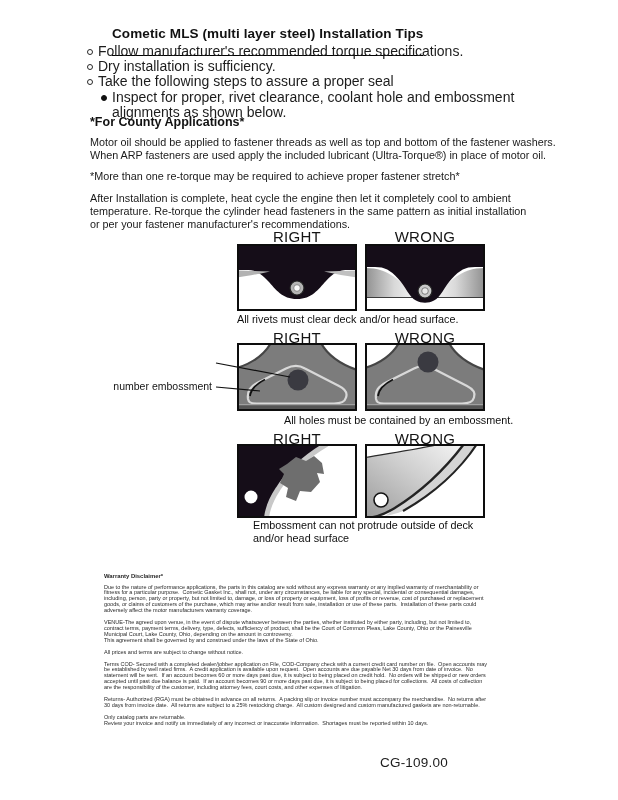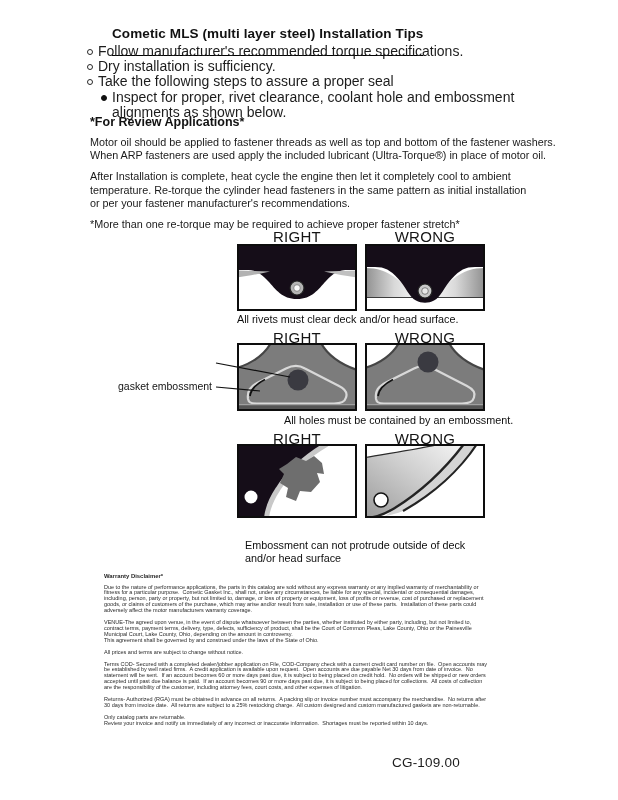--- a/index.html
+++ b/index.html
@@ -58,27 +58,27 @@
       <span class="mk"></span>
       <span>Take the following steps to assure a proper seal</span>
     </div>
     <div class="bullet sub">
       <span class="mk"></span>
       <span>Inspect for proper, rivet clearance, coolant hole and embossment alignments as shown below.</span>
     </div>
   </div>
 
   <div class="abs diesel" style="left:90px;top:115px;">
-    <h2>*For Review Applications*</h2>
+    <h2>*For County Applications*</h2>
     <p>Motor oil should be applied to fastener threads as well as top and bottom of the fastener washers.
 When ARP fasteners are used apply the included lubricant (Ultra-Torque®) in place of motor oil.</p>
+    <p>*More than one re-torque may be required to achieve proper fastener stretch*</p>
     <p>After Installation is complete, heat cycle the engine then let it completely cool to ambient
 temperature. Re-torque the cylinder head fasteners in the same pattern as initial installation
 or per your fastener manufacturer's recommendations.</p>
-    <p>*More than one re-torque may be required to achieve proper fastener stretch*</p>
   </div>
 
   <div class="abs rw-label" style="left:237px;top:228px;">RIGHT</div>
   <div class="abs rw-label" style="left:365px;top:228px;">WRONG</div>
 
   <svg class="abs panel" style="left:237px;top:244px;" width="120" height="67" viewBox="0 0 120 67">
     <rect x="0" y="0" width="120" height="67" fill="#ffffff"></rect>
     <path d="M0 0 H120 V26 H112 C101 26 97 28.5 89 37 C81 45.5 75 55 60 55 C45 55 39 45.5 31 37 C23 28.5 19 26 8 26 H0 Z" fill="#150d18"></path>
     <path d="M0 26.5 L33 27.5 C22 30 10 32 0 33.5 Z" fill="#b2b2b2"></path>
     <path d="M120 26.5 L87 27.5 C98 30 110 32 120 33.5 Z" fill="#c0c0c0"></path>
@@ -108,21 +108,21 @@
     <circle cx="60" cy="47" r="7" fill="#c9c9c9" stroke="#222" stroke-width="1.2"></circle>
     <circle cx="60" cy="47" r="3.3" fill="#e8e8e8" stroke="#666" stroke-width="0.8"></circle>
     <rect x="1" y="1" width="118" height="65" fill="none" stroke="#0d0d0d" stroke-width="2"></rect>
   </svg>
 
   <div class="abs caption" style="left:237px;top:313px;">All rivets must clear deck and/or head surface.</div>
 
   <div class="abs rw-label" style="left:237px;top:329px;">RIGHT</div>
   <div class="abs rw-label" style="left:365px;top:329px;">WRONG</div>
 
-  <div class="abs d-label" style="left:90px;top:380px;">gasket embossment</div>
+  <div class="abs d-label" style="left:90px;top:380px;">number embossment</div>
 
   <svg class="abs panel" style="left:237px;top:343px;" width="120" height="68" viewBox="0 0 120 68">
     <rect x="0" y="0" width="120" height="68" fill="#7c7c7c"></rect>
     <path d="M0 0 H34 C27 12 16 20 0 25 Z" fill="#ffffff"></path>
     <path d="M34 0 C27 12 16 20 0 25" stroke="#454545" stroke-width="2.2" fill="none"></path>
     <path d="M120 0 H84 C91 13 103 21 120 27 Z" fill="#ffffff"></path>
     <path d="M84 0 C91 13 103 21 120 27" stroke="#454545" stroke-width="2.2" fill="none"></path>
     <path d="M11 56 C10 48 13 43.5 22 39 L49 25.5 C56 22 62 22 68 25.5 L102 43 C109 46.5 110.5 50.5 109 54.5 C108 58.5 104 60.5 97 60.5 L19 60.5 C13 60.5 11.5 59 11 56 Z" stroke="#d8d8d8" stroke-width="2.2" fill="none"></path>
     <path d="M13 53 C14 46 19 41 28 36.5" stroke="#111" stroke-width="1.8" fill="none"></path>
     <circle cx="61" cy="37" r="10.5" fill="#3a3a41"></circle>
@@ -170,21 +170,21 @@
     <rect x="0" y="0" width="120" height="74" fill="#ffffff"></rect>
     <path d="M0 13.5 C26 9 54 5 76 0 H99 C80 25 55 48.5 29 64.5 C19 70.5 9 74 0 74 Z" fill="url(#gw3)"></path>
     <path d="M0 13.5 C26 9 54 5 76 0" stroke="#2a2a2a" stroke-width="1.2" fill="none"></path>
     <path d="M99 0 H112 C95 26 68 50 38 67 C32 69.5 26 71 20 72 C23 70 26 68 29 64.5 C55 48.5 80 25 99 0 Z" fill="#d4d4d4"></path>
     <path d="M99 0 C80 25 55 48.5 29 64.5 C19 70.5 9 74 0 74" stroke="#232323" stroke-width="2.4" fill="none"></path>
     <path d="M112 0 C95 26 68 50 38 67" stroke="#232323" stroke-width="2.2" fill="none"></path>
     <circle cx="16" cy="56" r="7" fill="#ffffff" stroke="#141414" stroke-width="1.6"></circle>
     <rect x="1" y="1" width="118" height="72" fill="none" stroke="#0d0d0d" stroke-width="2"></rect>
   </svg>
 
-  <div class="abs caption" style="left:245px;top:519px;margin-top:20px;">Embossment can not protrude outside of deck
+  <div class="abs caption" style="left:253px;top:519px;">Embossment can not protrude outside of deck
 and/or head surface</div>
 
   <svg class="abs overlay" style="left:0;top:0;" width="618" height="800" viewBox="0 0 618 800">
     <line x1="216" y1="363" x2="290" y2="377" stroke="#111" stroke-width="1.2"></line>
     <line x1="216" y1="387" x2="260" y2="391" stroke="#111" stroke-width="1.2"></line>
   </svg>
 
   <div class="abs legal" style="left:104px;top:573px;">
     <h3>Warranty Disclaimer*</h3>
     <p>Due to the nature of performance applications, the parts in this catalog are sold without any express warranty or any implied warranty of merchantability or
@@ -201,15 +201,15 @@
 be established by well rated firms.  A credit application is available upon request.  Open accounts are due payable Net 30 days from date of invoice.  No
 statement will be sent.  If an account becomes 60 or more days past due, it is subject to being placed on credit hold.  No orders will be shipped or new orders
 accepted until past due balance is paid.  If an account becomes 90 or more days past due, it is subject to being placed for collections.  All costs of collection
 are the responsibility of the customer, including attorney fees, court costs, and other expenses of litigation.</p>
     <p>Returns- Authorized (RGA) must be obtained in advance on all returns.  A packing slip or invoice number must accompany the merchandise.  No returns after
 30 days from invoice date.  All returns are subject to a 25% restocking charge.  All custom designed and custom manufactured gaskets are non-returnable.</p>
     <p>Only catalog parts are returnable.
 Review your invoice and notify us immediately of any incorrect or inaccurate information.  Shortages must be reported within 10 days.</p>
   </div>
 
-  <div class="abs pagecode" style="left:392px;top:755px;text-align:right;">CG-109.00</div>
+  <div class="abs pagecode" style="left:380px;top:755px;text-align:right;">CG-109.00</div>
 
 </div>
 
 </body></html>

